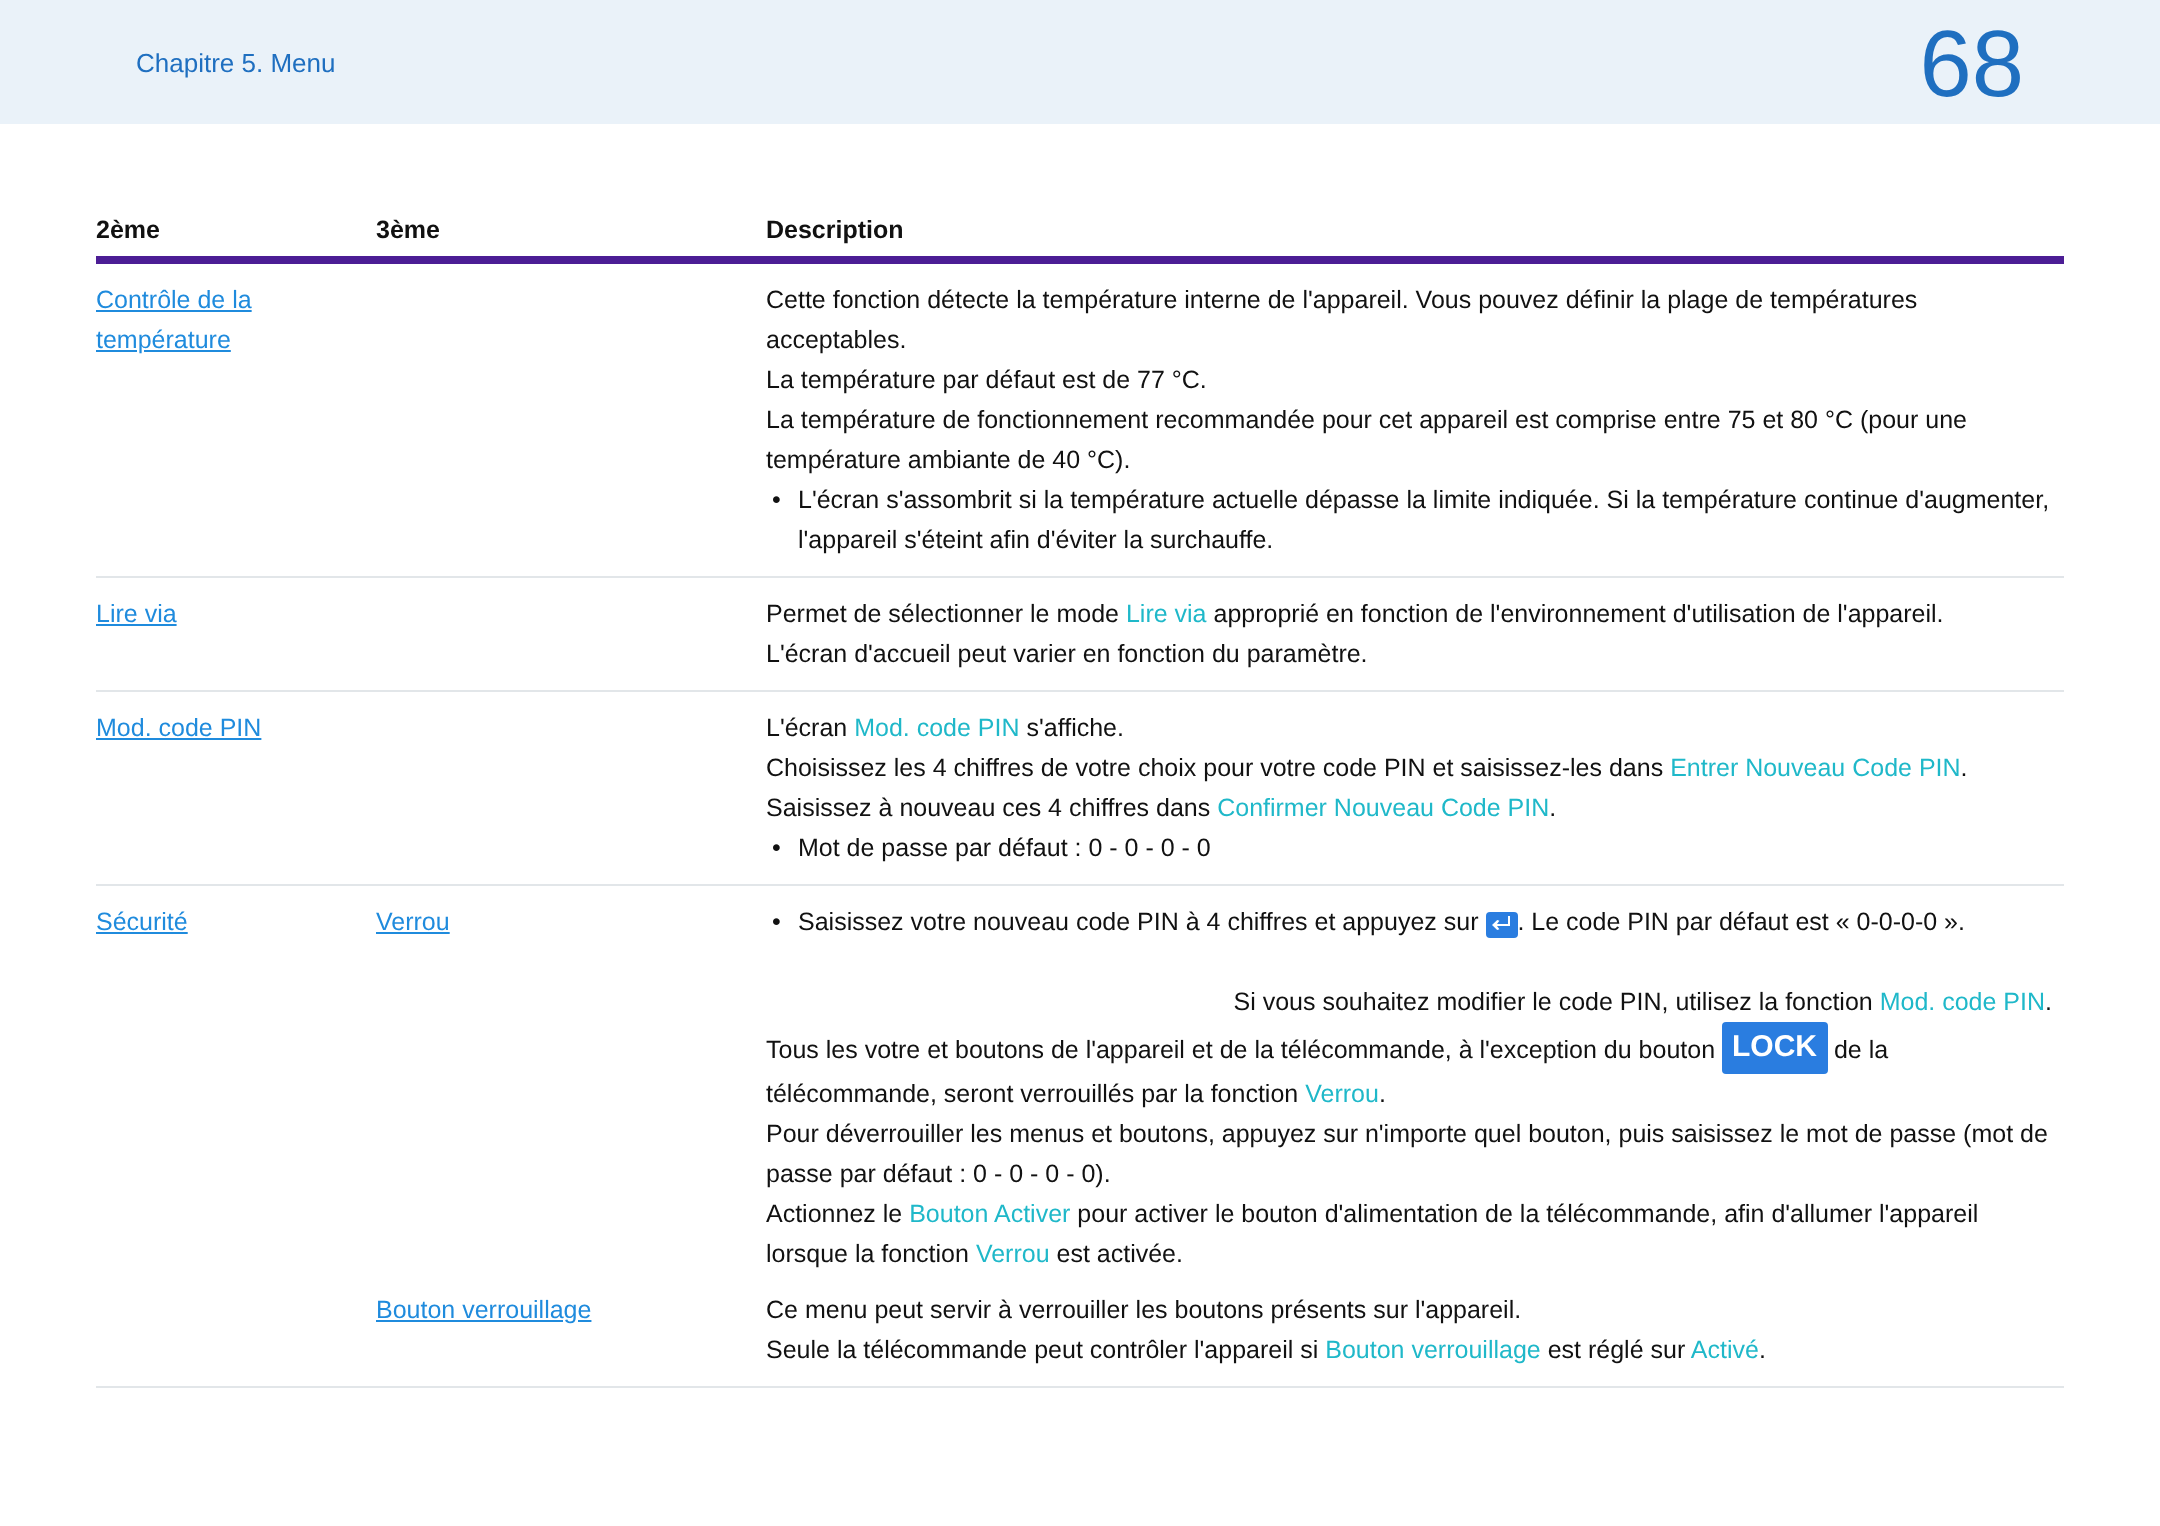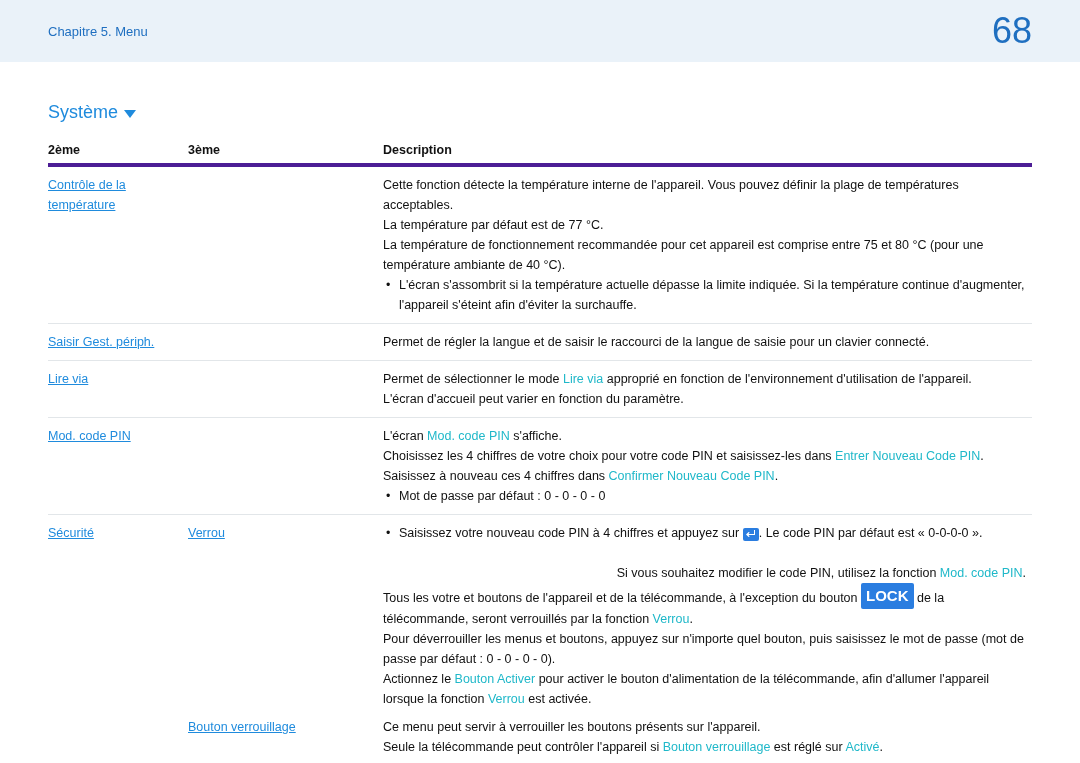--- a/index.html
+++ b/index.html
@@ -3,24 +3,24 @@
 <meta charset="utf-8">
 <style>
   * { box-sizing: border-box; margin: 0; padding: 0; }
   html, body { width: 1080px; height: 763px; background: #ffffff; font-family: "Segoe UI", Arial, sans-serif; color: #111; }
   .header-bar {
     height: 62px;
     background: #eaf2f9;
     display: flex;
     align-items: center;
     justify-content: space-between;
-    padding: 0 48px;
+    padding: 0 68px;
   }
   .chapter-text { color: #1f6fc0; font-size: 13px; }
-  .page-number { color: #1f6fc0; font-size: 36px; font-weight: 300; }
+  .page-number { color: #1f6fc0; font-size: 47px; font-weight: 300; }
   .content { padding: 40px 48px 0 48px; }
   .section-title {
     color: #1f8bdd;
     font-size: 18px;
     font-weight: 400;
     display: flex;
     align-items: center;
     gap: 6px;
     margin-bottom: 14px;
   }
@@ -82,24 +82,20 @@
 </head>
 <body>
 
 <div class="header-bar">
   <div class="chapter-text">Chapitre 5. Menu</div>
   <div class="page-number">68</div>
 </div>
 
 <div class="content">
 
-  <div class="section-title">
-    <span>Système</span>
-    <span class="tri-down"></span>
-  </div>
 
   <table class="menu-table">
     <colgroup>
         <col class="c1">
         <col class="c2">
         <col class="c3">
       </colgroup>
     <thead>
       <tr>
         <th>2ème</th>
@@ -115,25 +111,20 @@
         <td>
           <div>Cette fonction détecte la température interne de l'appareil. Vous pouvez définir la plage de températures acceptables.</div>
           <div>La température par défaut est de 77 °C.</div>
           <div>La température de fonctionnement recommandée pour cet appareil est comprise entre 75 et 80 °C (pour une température ambiante de 40 °C).</div>
           <ul class="bul">
             <li>L'écran s'assombrit si la température actuelle dépasse la limite indiquée. Si la température continue d'augmenter, l'appareil s'éteint afin d'éviter la surchauffe.</li>
           </ul>
         </td>
       </tr>
 
-      <tr>
-        <td class="blue-link">Saisir Gest. périph.</td>
-        <td></td>
-        <td>Permet de régler la langue et de saisir le raccourci de la langue de saisie pour un clavier connecté.</td>
-      </tr>
 
       <tr>
         <td class="blue-link">Lire via</td>
         <td></td>
         <td>
           <div>
             <span>Permet de sélectionner le mode </span><span class="teal">Lire via</span><span> approprié en fonction de l'environnement d'utilisation de l'appareil.</span>
           </div>
           <div>L'écran d'accueil peut varier en fonction du paramètre.</div>
         </td>

